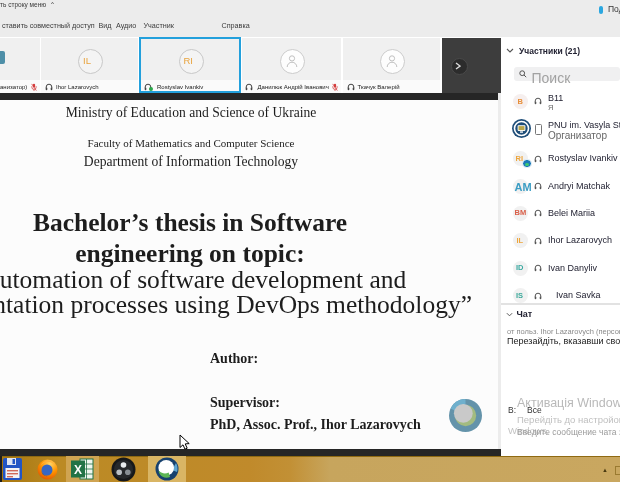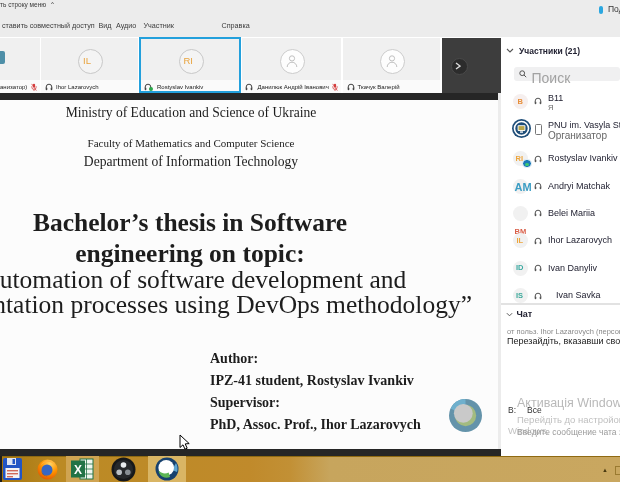--- a/index.html
+++ b/index.html
@@ -107,21 +107,20 @@
     <div class="abs nw" style="left:191px;top:4.5px;transform:translateX(-50%);font-size:13.6px;" id="h1">Ministry of Education and Science of Ukraine</div>
     <div class="abs nw" style="left:191px;top:37px;transform:translateX(-50%);font-size:11px;">Faculty of Mathematics and Computer Science</div>
     <div class="abs nw" style="left:191px;top:53.5px;transform:translateX(-50%);font-size:13.6px;">Department of Information Technology</div>
 
     <div class="abs nw" style="left:190px;top:107.5px;transform:translateX(-50%);font-size:25.5px;font-weight:bold;">Bachelor’s thesis in Software</div>
     <div class="abs nw" style="left:190px;top:138.5px;transform:translateX(-50%);font-size:25.5px;font-weight:bold;">engineering on topic:</div>
     <div class="abs nw" style="left:-30px;top:164.5px;font-size:25.5px;">“Automation of software development and</div>
     <div class="abs nw" style="left:-96px;top:190px;font-size:25.5px;" id="q2">implementation processes using DevOps methodology”</div>
 
     <div class="abs nw" style="left:210px;top:250.5px;font-size:14px;font-weight:bold;">Author:</div>
-    <div class="abs nw" style="left:210px;top:272.5px;font-size:14px;font-weight:bold;">IPZ-41 student, Rostyslav Ivankiv</div>
     <div class="abs nw" style="left:210px;top:295px;font-size:14px;font-weight:bold;">Supervisor:</div>
     <div class="abs nw" style="left:210px;top:317px;font-size:14px;font-weight:bold;">PhD, Assoc. Prof., Ihor Lazarovych</div>
 
     <svg class="abs" style="left:449px;top:299px;" width="33" height="33" viewBox="0 0 33 33">
       <circle cx="16.5" cy="16.5" r="16.5" fill="#6493aa"></circle>
       <path d="M16.5 0 A16.5 16.5 0 0 0 1.5 9.5 L16.5 16.5 Z" fill="#6fb0cd"></path>
       <circle cx="16.6" cy="16.6" r="10.6" fill="#a3bb80"></circle>
       <circle cx="14.3" cy="14.3" r="9.4" fill="#c9c9c9"></circle>
     </svg>
   </div>
@@ -178,21 +177,21 @@
   <div class="abs" style="left:513px;top:178.5px;width:15px;height:15px;border-radius:50%;background:#f1f1f1;"></div>
   <div class="abs nw" style="left:514.5px;top:181px;font-size:11px;font-weight:bold;color:#3b9dc4;">AM</div>
   <svg class="abs" style="left:533.5px;top:182px;" width="8" height="8" viewBox="0 0 8 8">
       <path d="M1.2 5.2 V4 a2.8 2.8 0 0 1 5.6 0 v1.2" fill="none" stroke="#555" stroke-width="1"></path>
       <rect x="0.7" y="4.6" width="1.6" height="2.6" rx="0.8" fill="#555"></rect>
       <rect x="5.7" y="4.6" width="1.6" height="2.6" rx="0.8" fill="#555"></rect>
     </svg>
   <div class="abs nw" style="left:548px;top:180.5px;font-size:9px;color:#232333;">Andryi Matchak</div>
 
   <div class="abs" style="left:513px;top:205.5px;width:15px;height:15px;border-radius:50%;background:#f1f1f1;"></div>
-  <div class="abs nw" style="left:514.5px;top:208px;font-size:7.5px;font-weight:bold;color:#d9604a;margin-top:19px;">BM</div>
+  <div class="abs nw" style="left:514.5px;top:208px;font-size:7.5px;font-weight:bold;color:#d9604a;">BM</div>
   <svg class="abs" style="left:533.5px;top:209px;" width="8" height="8" viewBox="0 0 8 8">
       <path d="M1.2 5.2 V4 a2.8 2.8 0 0 1 5.6 0 v1.2" fill="none" stroke="#555" stroke-width="1"></path>
       <rect x="0.7" y="4.6" width="1.6" height="2.6" rx="0.8" fill="#555"></rect>
       <rect x="5.7" y="4.6" width="1.6" height="2.6" rx="0.8" fill="#555"></rect>
     </svg>
   <div class="abs nw" style="left:548px;top:207.5px;font-size:9px;color:#232333;">Belei Mariia</div>
 
   <div class="abs" style="left:513px;top:233px;width:15px;height:15px;border-radius:50%;background:#f1f1f1;"></div>
   <div class="abs nw" style="left:516.5px;top:235.5px;font-size:7.5px;font-weight:bold;color:#eda53c;">IL</div>
   <svg class="abs" style="left:533.5px;top:236.5px;" width="8" height="8" viewBox="0 0 8 8">

